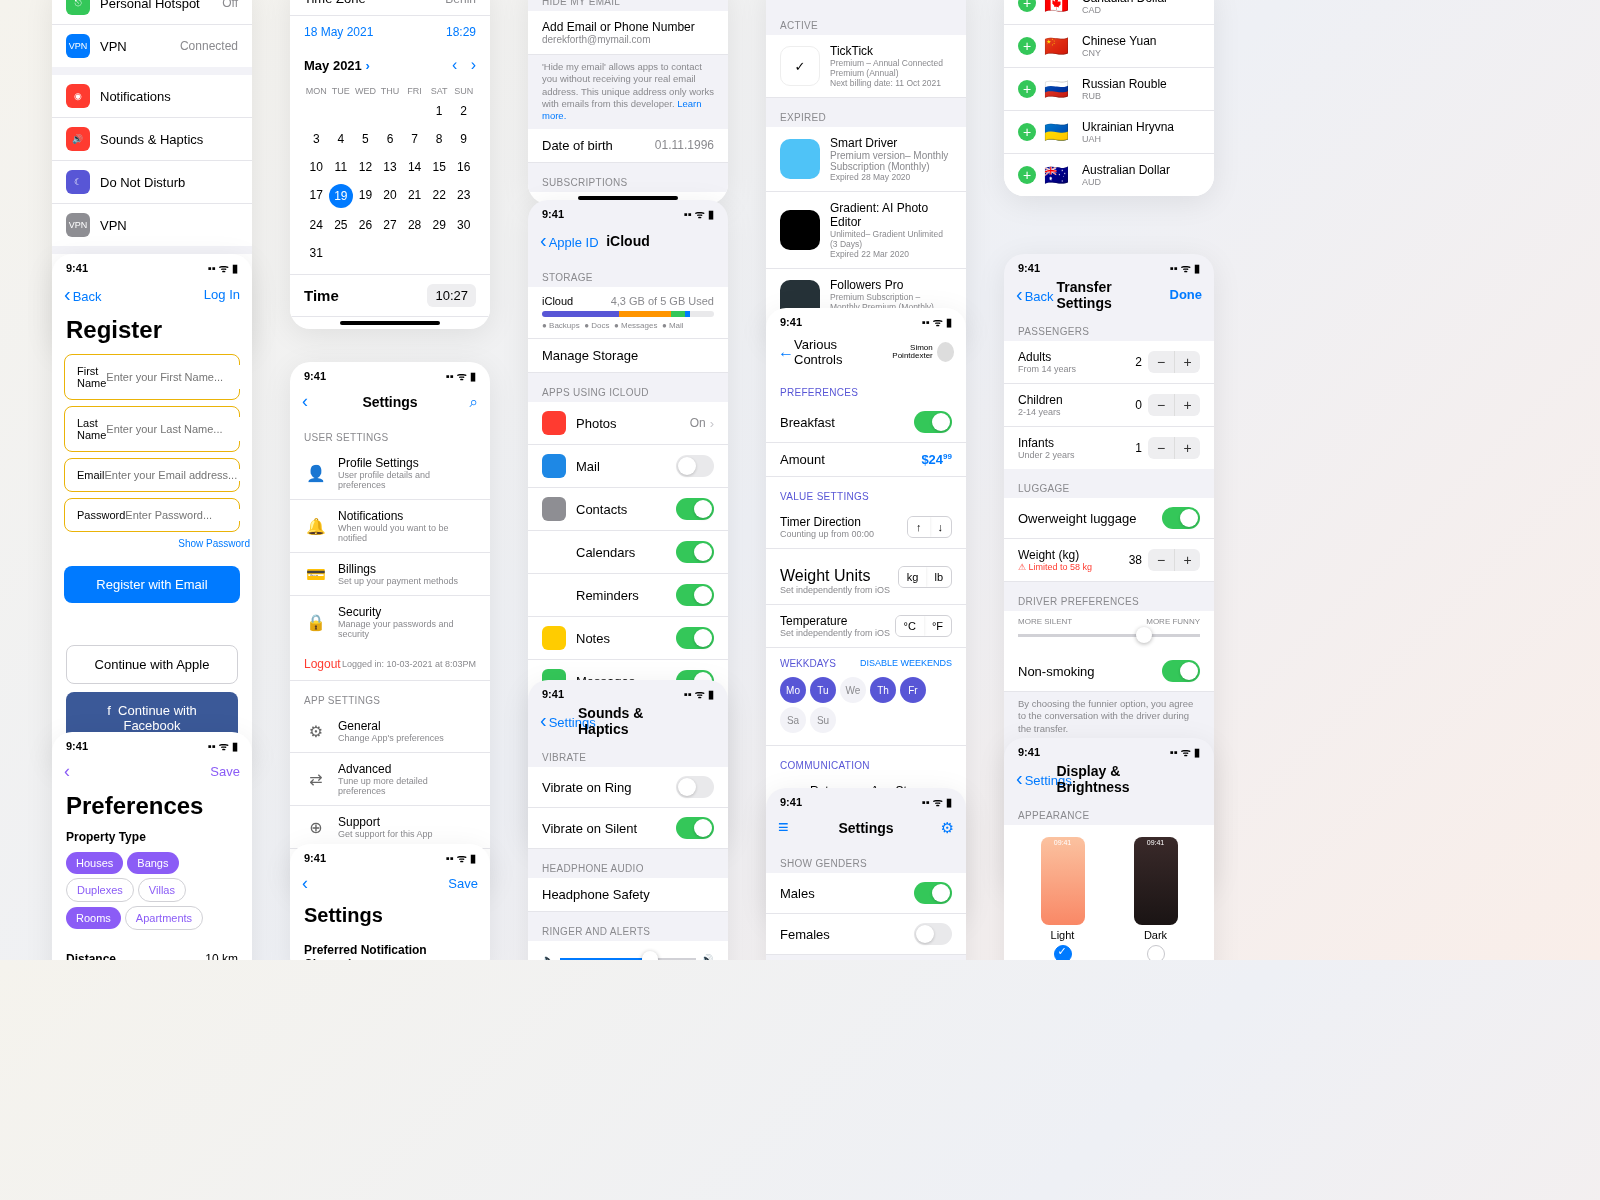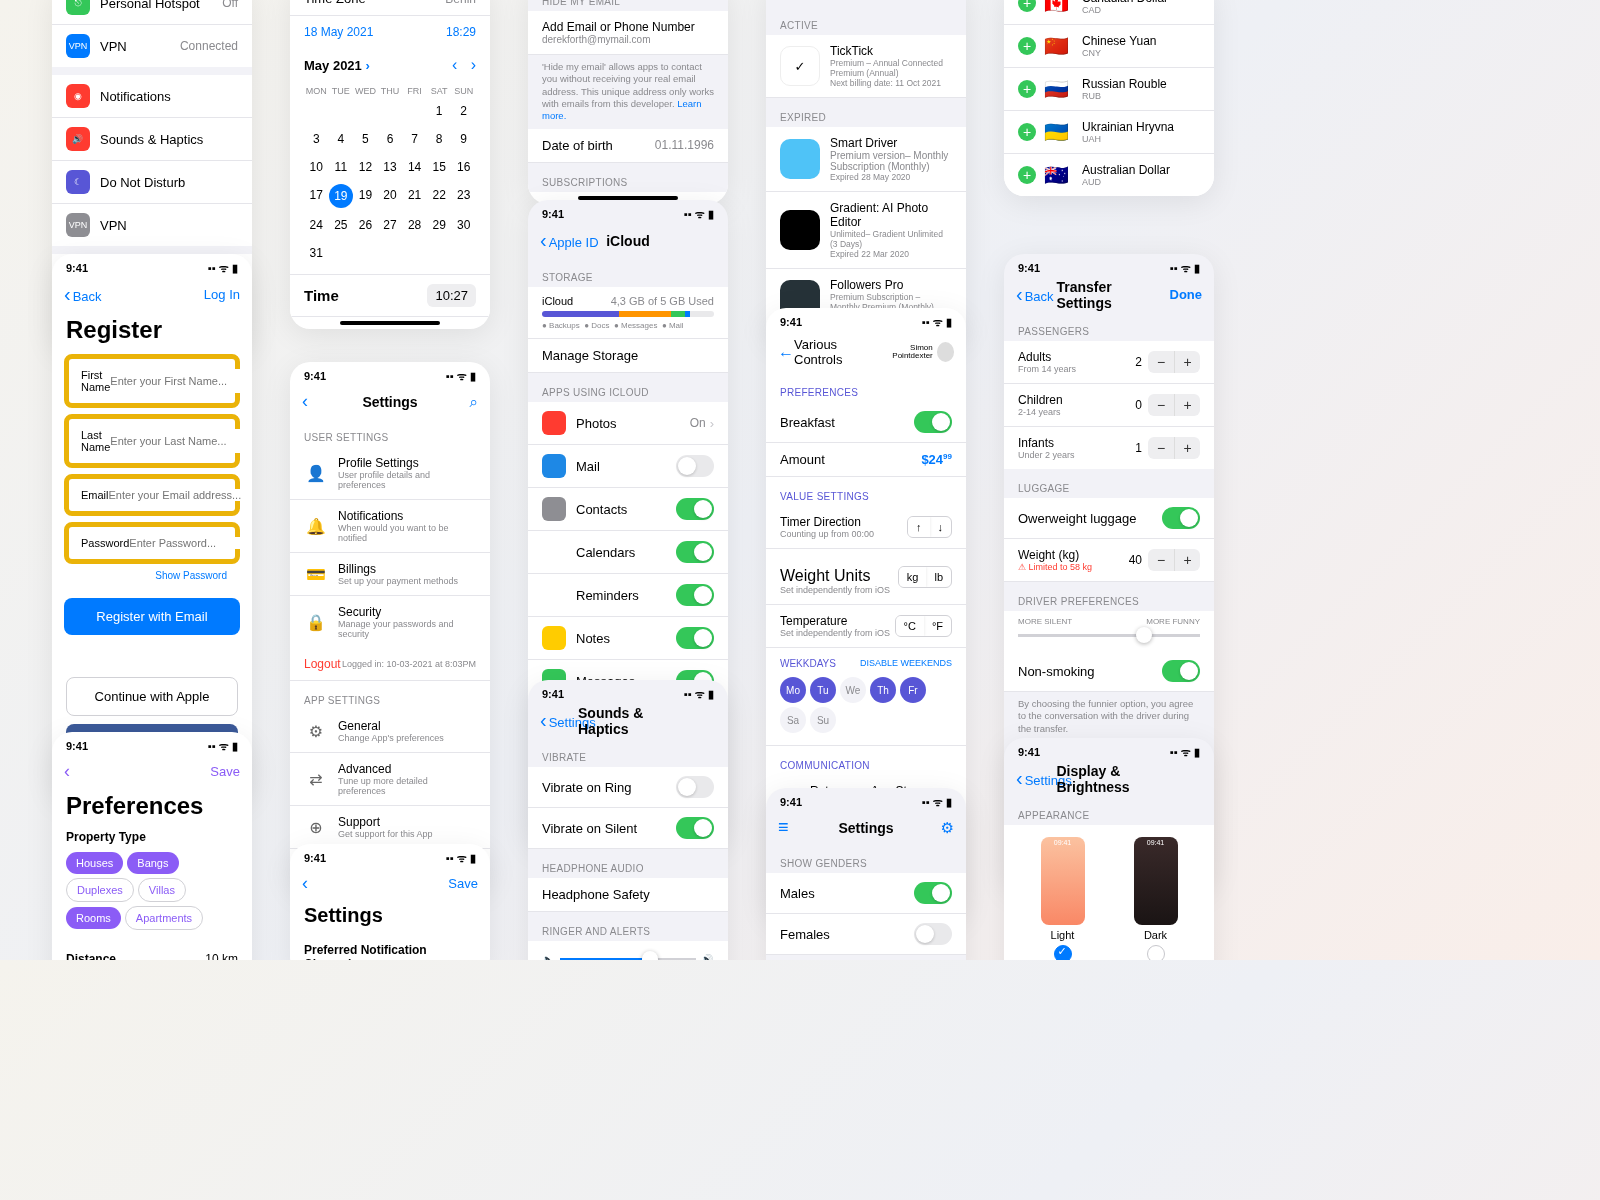--- a/index.html
+++ b/index.html
@@ -19,21 +19,21 @@
 .row .label { flex: 1; }
 .row .val { color: #8a8a8e; font-size: 12px; }
 .toggle { width: 38px; height: 22px; border-radius: 11px; background: #e9e9eb; position: relative; }
 .toggle.on { background: #34c759; }
 .toggle::after { content: ""; position: absolute; width: 18px; height: 18px; background: #fff; border-radius: 50%; top: 2px; left: 2px; box-shadow: 0 1px 3px rgba(0,0,0,0.2); }
 .toggle.on::after { left: auto; right: 2px; }
 .btn { padding: 11px; text-align: center; border-radius: 8px; font-size: 13px; font-weight: 500; }
 .btn-primary { background: #007aff; color: #fff; }
 .btn-outline { background: #fff; border: 1px solid #d1d1d6; color: #000; }
 .btn-fb { background: #3b5998; color: #fff; }
-.input { background: #fff; border: 5px solid #eab308; border-radius: 8px; padding: 10px 12px; font-size: 11px; display: flex; }
+.input { background: #fff; border: 1px solid #eab308; border-radius: 8px; padding: 10px 12px; font-size: 11px; display: flex; }
 .input .ilabel { width: 62px; color: #000; font-size: 11px; }
 .input input { border: none; outline: none; flex: 1; font-size: 11px; color: #c7c7cc; }
 h1 { font-size: 24px; font-weight: 700; padding: 4px 14px 10px; }
 h2 { font-size: 20px; font-weight: 700; padding: 4px 14px 10px; }
 .pill { display: inline-block; padding: 5px 10px; border-radius: 12px; font-size: 11px; margin: 2px; }
 .pill.active { background: #8b5cf6; color: #fff; }
 .pill.inactive { background: #fff; border: 1px solid #d1d1d6; color: #8b5cf6; }
 .flag { width: 28px; height: 20px; border-radius: 2px; margin-right: 10px; flex-shrink: 0; }
 .roundicon { width: 20px; height: 20px; border-radius: 50%; margin-right: 10px; display: flex; align-items: center; justify-content: center; font-size: 12px; flex-shrink: 0; }
 .cal { padding: 0 14px; }
@@ -132,21 +132,21 @@
         </div>
         <div class="input">
           <span class="ilabel">Email</span>
           <input placeholder="Enter your Email address..." style="">
         </div>
         <div class="input">
           <span class="ilabel">Password</span>
           <input placeholder="Enter Password..." style="">
         </div>
       </div>
-  <div style="text-align:right; padding:4px 25px;"><span style="color:#007aff; font-size:10px;">Show Password</span></div>
+  <div style="text-align:right; padding:4px 2px;"><span style="color:#007aff; font-size:10px;">Show Password</span></div>
   <div style="padding:12px;">
         <div class="btn btn-primary">Register with Email</div>
       </div>
   <div style="padding:30px 14px 12px; display:flex; flex-direction:column; gap:8px;">
     <div class="btn btn-outline"> <span>Continue with Apple</span></div>
     <div class="btn btn-fb">f &nbsp;<span>Continue with Facebook</span></div>
   </div>
   <div class="homeind"></div>
 </div>
 
@@ -710,21 +710,21 @@
   <div class="section-h">LUGGAGE</div>
   <div class="row">
         <span class="label">Owerweight luggage</span>
         <div class="toggle on"></div>
       </div>
   <div class="row">
         <div style="flex:1;">
           <div style="font-size:12px;">Weight (kg)</div>
           <div style="font-size:9px;color:#ff3b30;">⚠ Limited to 58 kg</div>
         </div>
-        <span style="margin-right:6px;font-size:12px;">40</span>
+        <span style="margin-right:6px;font-size:12px;">38</span>
         <span class="stepbtn" style="border-radius:6px 0 0 6px;">−</span>
         <span class="stepbtn" style="border-radius:0 6px 6px 0;border-left:1px solid #ddd;">+</span>
       </div>
   <div class="section-h">DRIVER PREFERENCES</div>
   <div style="background:#fff;padding:6px 14px;">
     <div style="display:flex;justify-content:space-between;font-size:8px;color:#8a8a8e;">
           <span>MORE SILENT</span>
           <span>MORE FUNNY</span>
         </div>
     <div class="slider">

